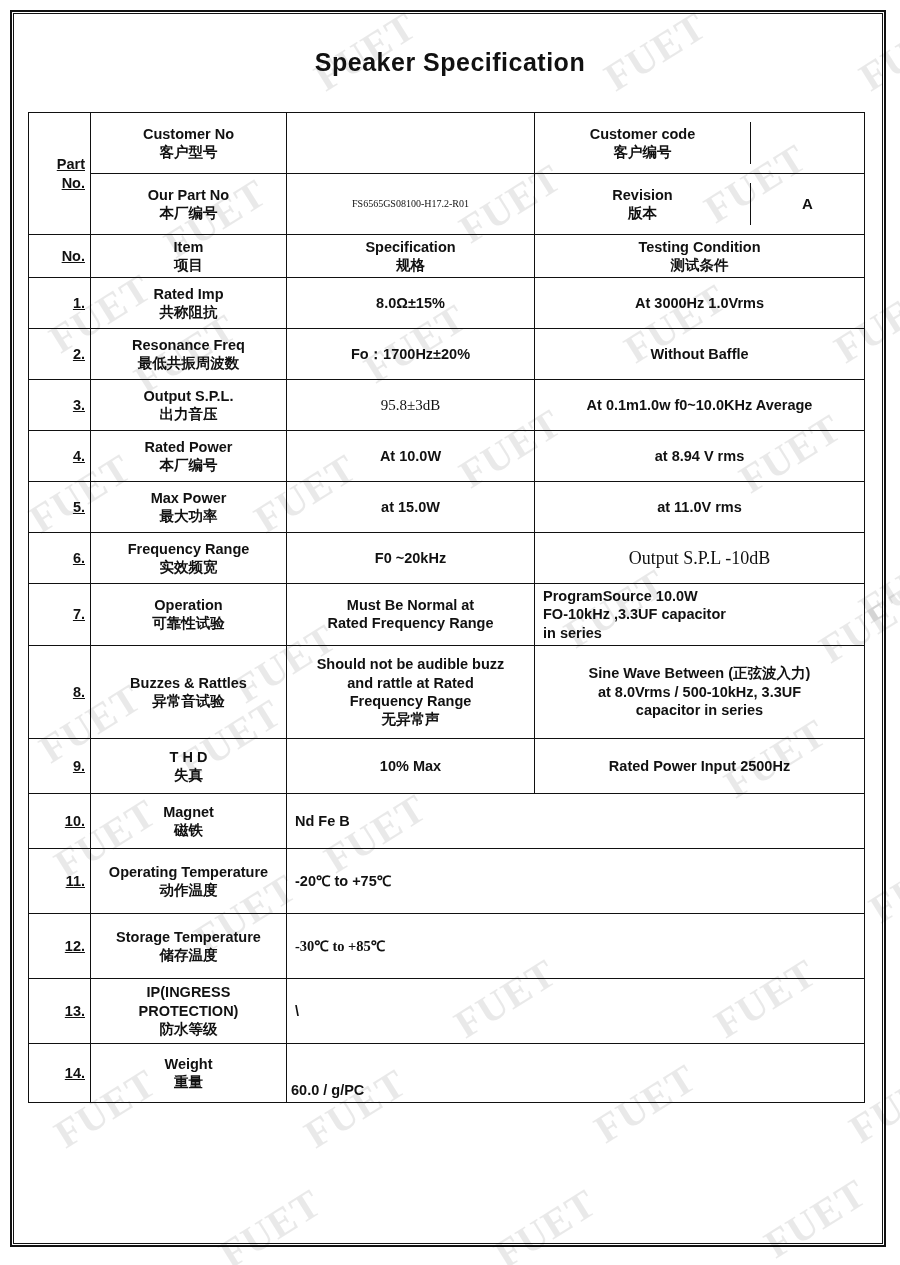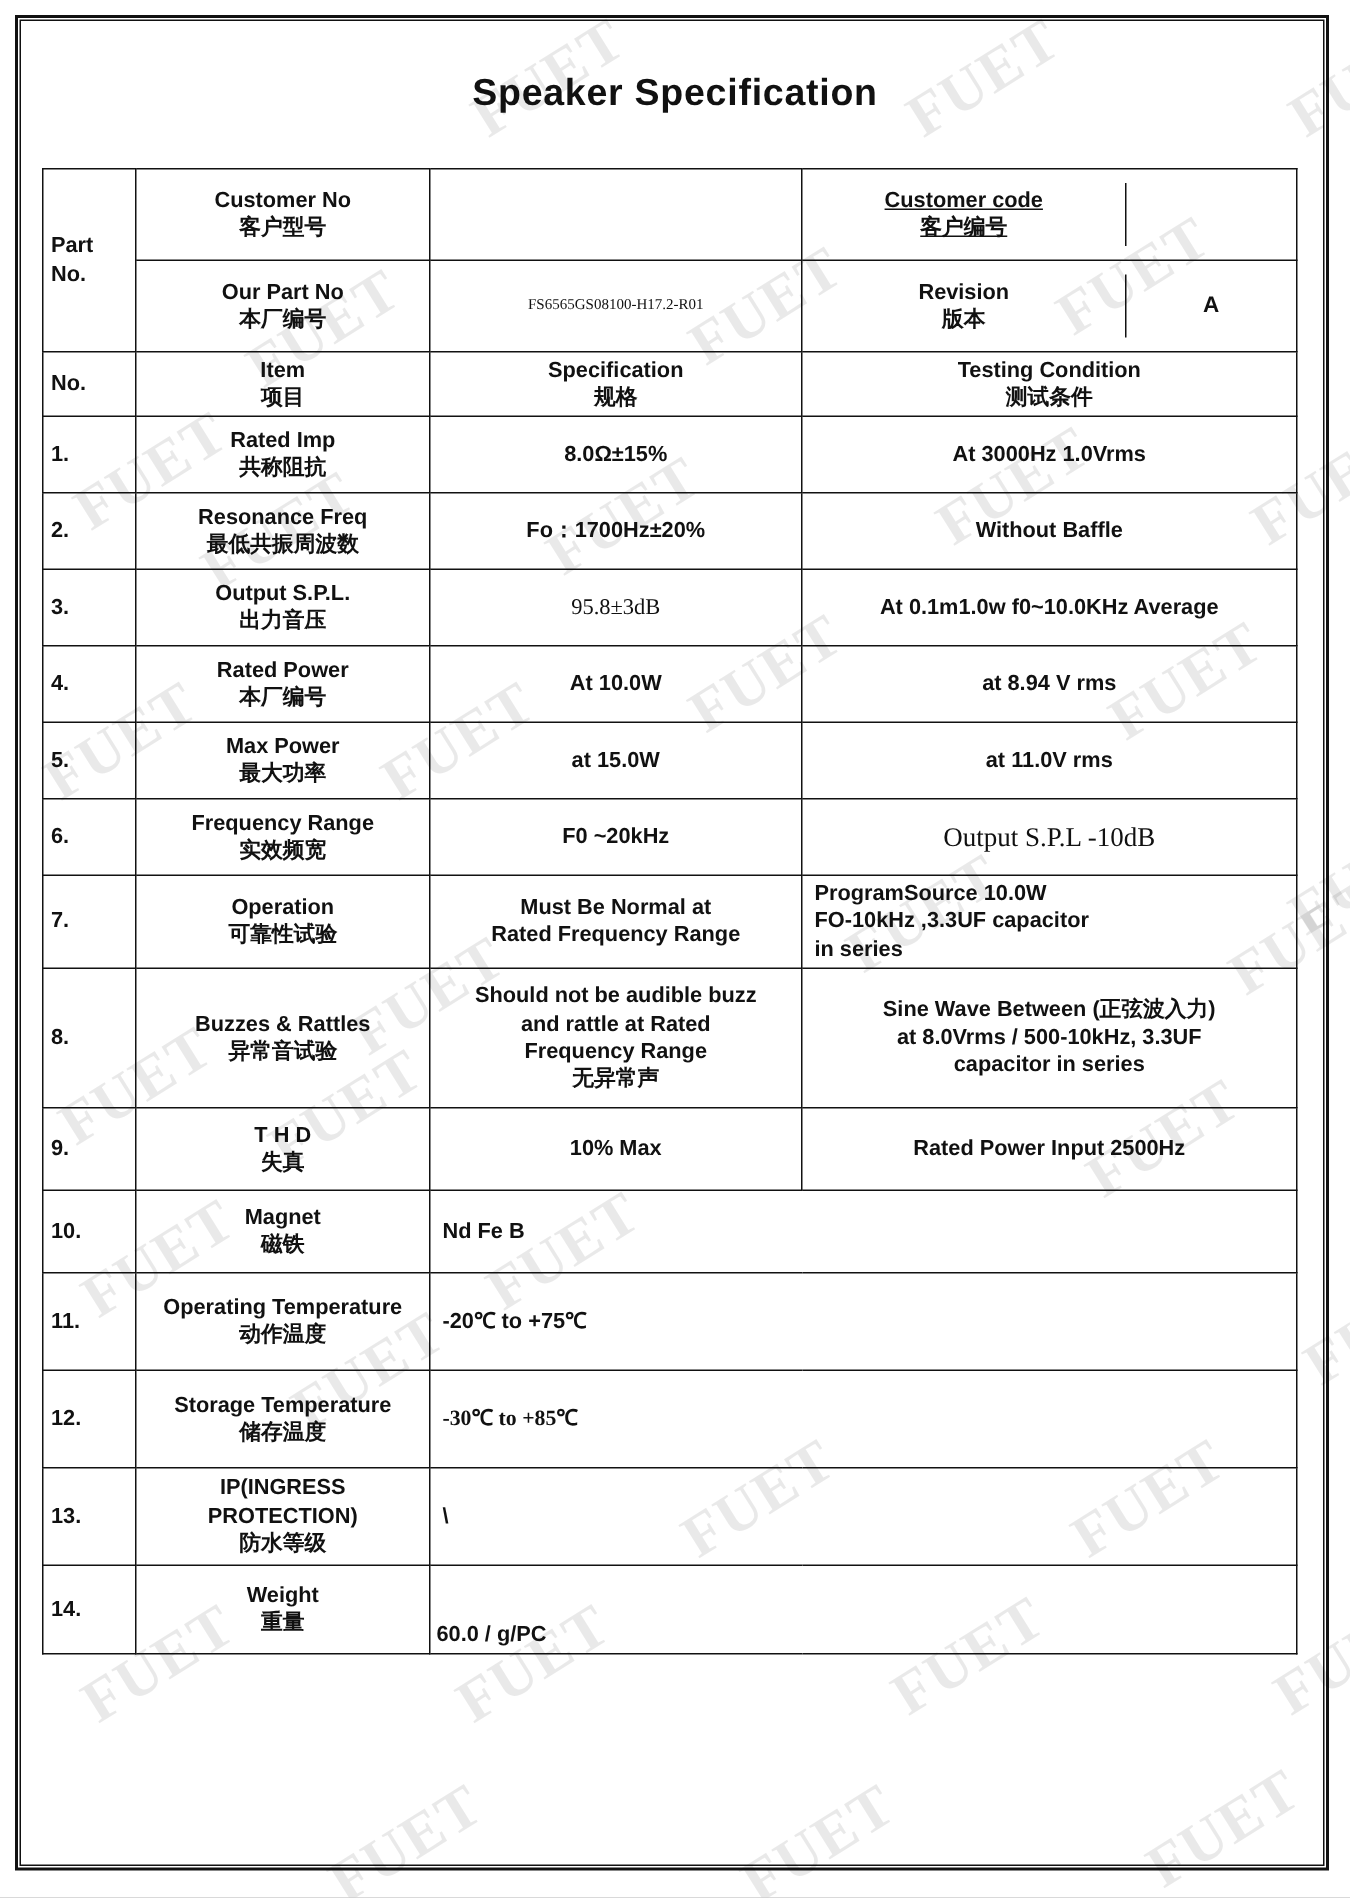--- a/index.html
+++ b/index.html
@@ -89,21 +89,21 @@
   }
   table.spec td {
     border: 1px solid #111;
     padding: 3px 5px;
     font-size: 14.5px;
     color: #111;
     vertical-align: middle;
     line-height: 1.25;
     background: transparent;
   }
-  .c-no     { width: 62px;  text-align: left; font-weight: bold; }
+  .c-no     { width: 62px;  text-align: right; font-weight: bold; text-decoration: underline; }
   .c-item   { width: 196px; text-align: center; font-weight: bold; }
   .c-spec   { width: 248px; text-align: center; }
   .c-cond   { width: 330px; text-align: center; }
 
   .cn { font-size: 14.5px; }
   .two-line { display: block; }
   .bold { font-weight: bold; }
   .left { text-align: left; }
   .serif { font-family: "Liberation Serif", serif; }
 
@@ -191,21 +191,21 @@
           </td>
           <td class="c-item">
             <span class="two-line">Customer No</span>
             <span class="two-line cn">客户型号</span>
           </td>
           <td class="c-spec" style="height:54px"></td>
           <td class="c-cond" style="padding:0">
             <table style="border-collapse:collapse;width:100%;table-layout:fixed;">
               <tbody>
                   <tr>
-                <td style="border:none;border-right:1px solid #111;width:207px;text-align:center;font-size:14.5px;padding:3px 4px;text-decoration:underline;">
+                <td style="border:none;border-right:1px solid #111;width:207px;text-align:center;font-size:14.5px;padding:3px 4px;">
                   <span class="two-line hdr-label">Customer code</span>
                   <span class="two-line cn hdr-label">客户编号</span>
                 </td>
                 <td style="border:none;text-align:center;font-size:14.5px;padding:3px 4px;"></td>
               </tr>
             </tbody>
               </table>
           </td>
         </tr>
         <tr>

